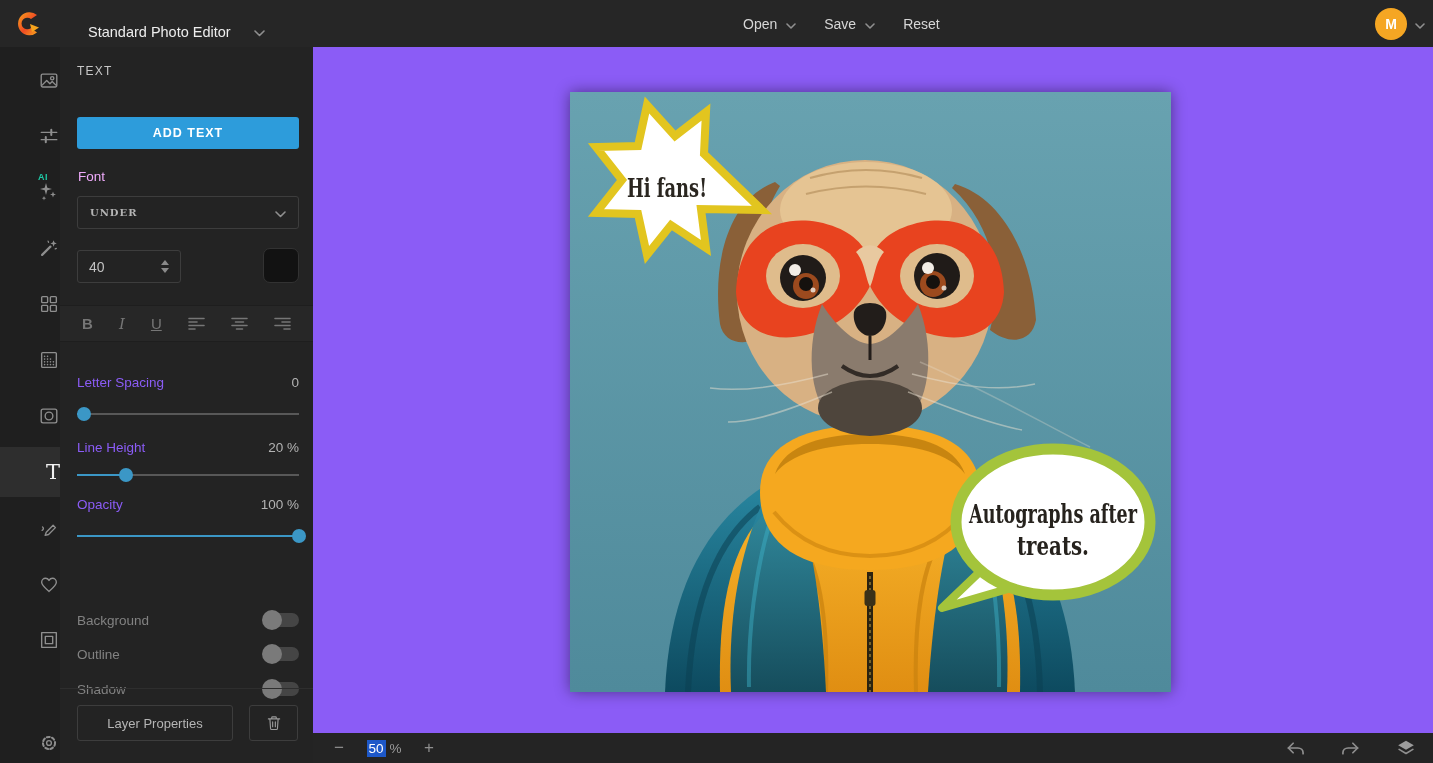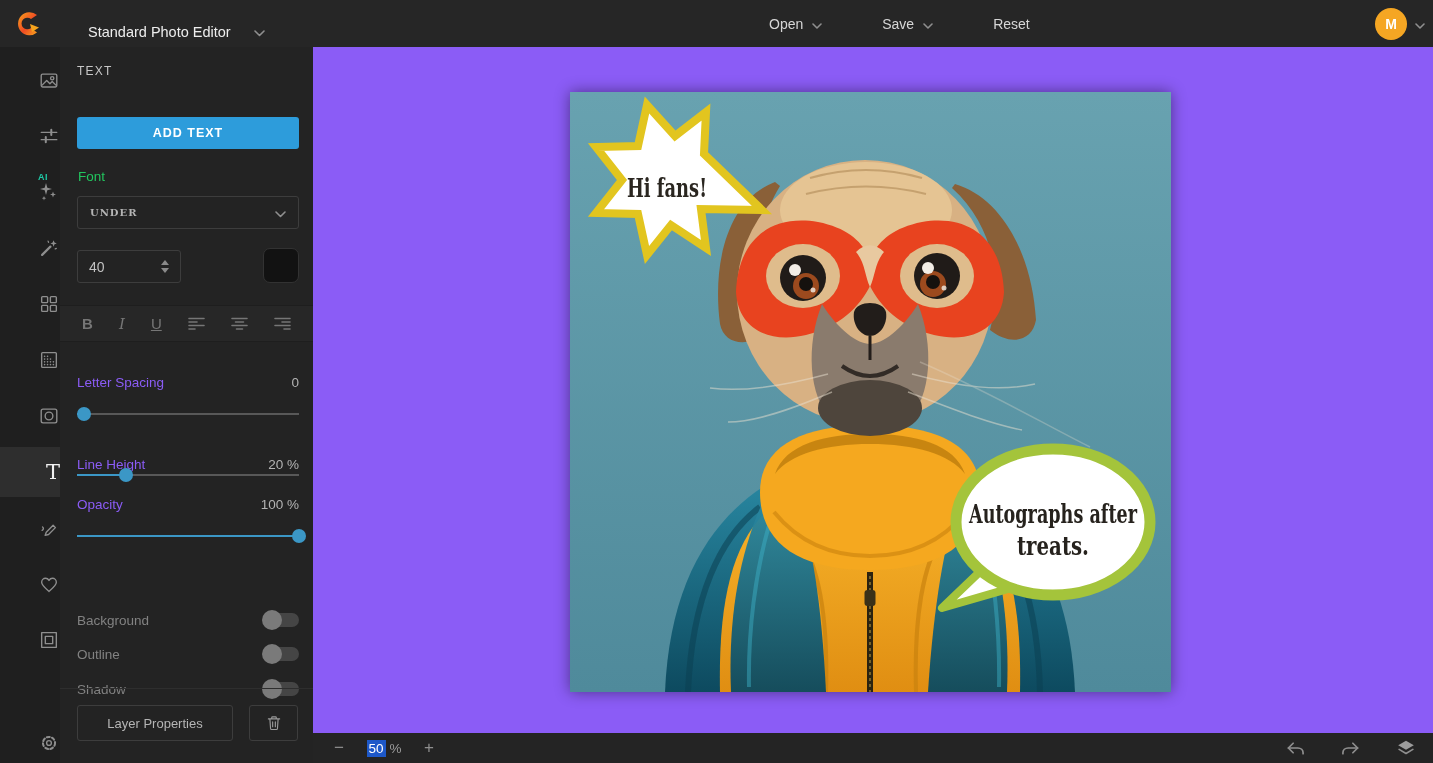--- a/index.html
+++ b/index.html
@@ -5,41 +5,41 @@
   html,body{margin:0;padding:0;background:#191919;width:1433px;height:763px;overflow:hidden;
     font-family:"Liberation Sans",sans-serif;-webkit-font-smoothing:antialiased;}
   .app{position:relative;width:1433px;height:763px;}
 
   
   .topbar{position:absolute;left:0;top:0;width:100%;height:47px;background:#262626;z-index:5;}
   .logo{position:absolute;left:13px;top:8px;width:31px;height:31px;cursor:pointer;}
   .title-wrap{position:absolute;left:88px;top:8px;height:47px;display:flex;align-items:center;gap:23px;cursor:pointer;}
   .app-title{color:#ededed;font-size:14.5px;}
   .chev{display:inline-block;}
-  .menu-center{position:absolute;left:769px;top:0;height:47px;display:flex;align-items:center;gap:60px;}
+  .menu-center{position:absolute;left:743px;top:0;height:47px;display:flex;align-items:center;gap:28px;}
   .menu-item{display:flex;align-items:center;gap:9px;color:#d6d6d6;font-size:14px;cursor:pointer;}
   .account{position:absolute;right:8px;top:0;height:47px;display:flex;align-items:center;gap:8px;}
   .avatar{width:32px;height:32px;border-radius:50%;background:var(--avatar_orange,#F5A623);
     display:flex;align-items:center;justify-content:center;color:#fff;font-weight:bold;font-size:14px;cursor:pointer;}
 
   
   .rail{position:absolute;left:0;top:47px;width:60px;height:716px;background:#1f1f1f;z-index:4;}
   .rail-item{position:absolute;left:0;width:60px;height:44px;display:flex;align-items:center;justify-content:flex-end;cursor:pointer;}
   .rail-item svg{stroke:#8e8e8e;fill:none;stroke-width:1.5;stroke-linecap:round;stroke-linejoin:round;}
   .rail-item.active{background:#2e2e2e;height:50px;}
   .t-glyph{font-family:"DejaVu Serif",serif;color:#f2f2f2;font-size:21px;}
   .ai-badge{position:absolute;top:3px;right:12px;color:var(--ai_teal,#1EC8A5);font-size:9px;font-weight:bold;letter-spacing:.5px;}
 
   
   .panel{position:absolute;left:60px;top:47px;width:253px;height:716px;background:#232323;z-index:3;}
   .panel-title{position:absolute;left:17px;top:17px;color:#c7c7c7;font-size:12px;font-weight:normal;letter-spacing:1.2px;}
   .add-text{position:absolute;left:17px;top:70px;width:222px;height:32px;background:var(--accent_blue,#2D9CDB);
     border:none;border-radius:3px;color:#fff;font-size:12.5px;font-weight:bold;letter-spacing:1px;cursor:pointer;
     font-family:"Liberation Sans",sans-serif;}
-  .field-label{position:absolute;left:18px;color:#22c55e;font-size:13.5px;}
+  .field-label{position:absolute;left:18px;color:#f0abfc;font-size:13.5px;}
   .font-select{position:absolute;left:17px;top:149px;width:222px;height:33px;border:1px solid #3d3d3d;border-radius:3px;
     box-sizing:border-box;display:flex;align-items:center;justify-content:space-between;padding:0 12px;cursor:pointer;}
   .font-value{color:#b5b5b5;font-family:"DejaVu Serif",serif;font-weight:bold;font-size:10px;letter-spacing:1px;}
   .size-input{position:absolute;left:17px;top:203px;width:104px;height:33px;border:1px solid #3d3d3d;border-radius:3px;
     box-sizing:border-box;display:flex;align-items:center;justify-content:space-between;padding:0 11px;cursor:text;}
   .size-value{color:#c2c2c2;font-size:14px;}
   .stepper{display:flex;flex-direction:column;gap:3px;cursor:pointer;}
   .stepper i{display:block;width:0;height:0;border-left:4px solid transparent;border-right:4px solid transparent;}
   .stepper .up{border-bottom:5px solid #8a8a8a;}
   .stepper .down{border-top:5px solid #8a8a8a;}
@@ -284,21 +284,21 @@
     <div class="srow" style="top:328px">
       <span class="lbl">Letter Spacing</span>
       <span class="val">0</span>
     </div>
     <div class="slider" style="top:360px">
       <div class="track"></div>
         <div class="fill" style="width: 3%;"></div>
         <div class="thumb" style="left: 3%;"></div>
     </div>
 
-    <div class="srow" style="top:410px">
+    <div class="srow" style="top:393px">
       <span class="lbl">Line Height</span>
       <span class="val">20 %</span>
     </div>
     <div class="slider" style="top:421px">
       <div class="track"></div>
         <div class="fill" style="width: 22%;"></div>
         <div class="thumb" style="left: 22%;"></div>
     </div>
 
     <div class="srow" style="top:450px">

